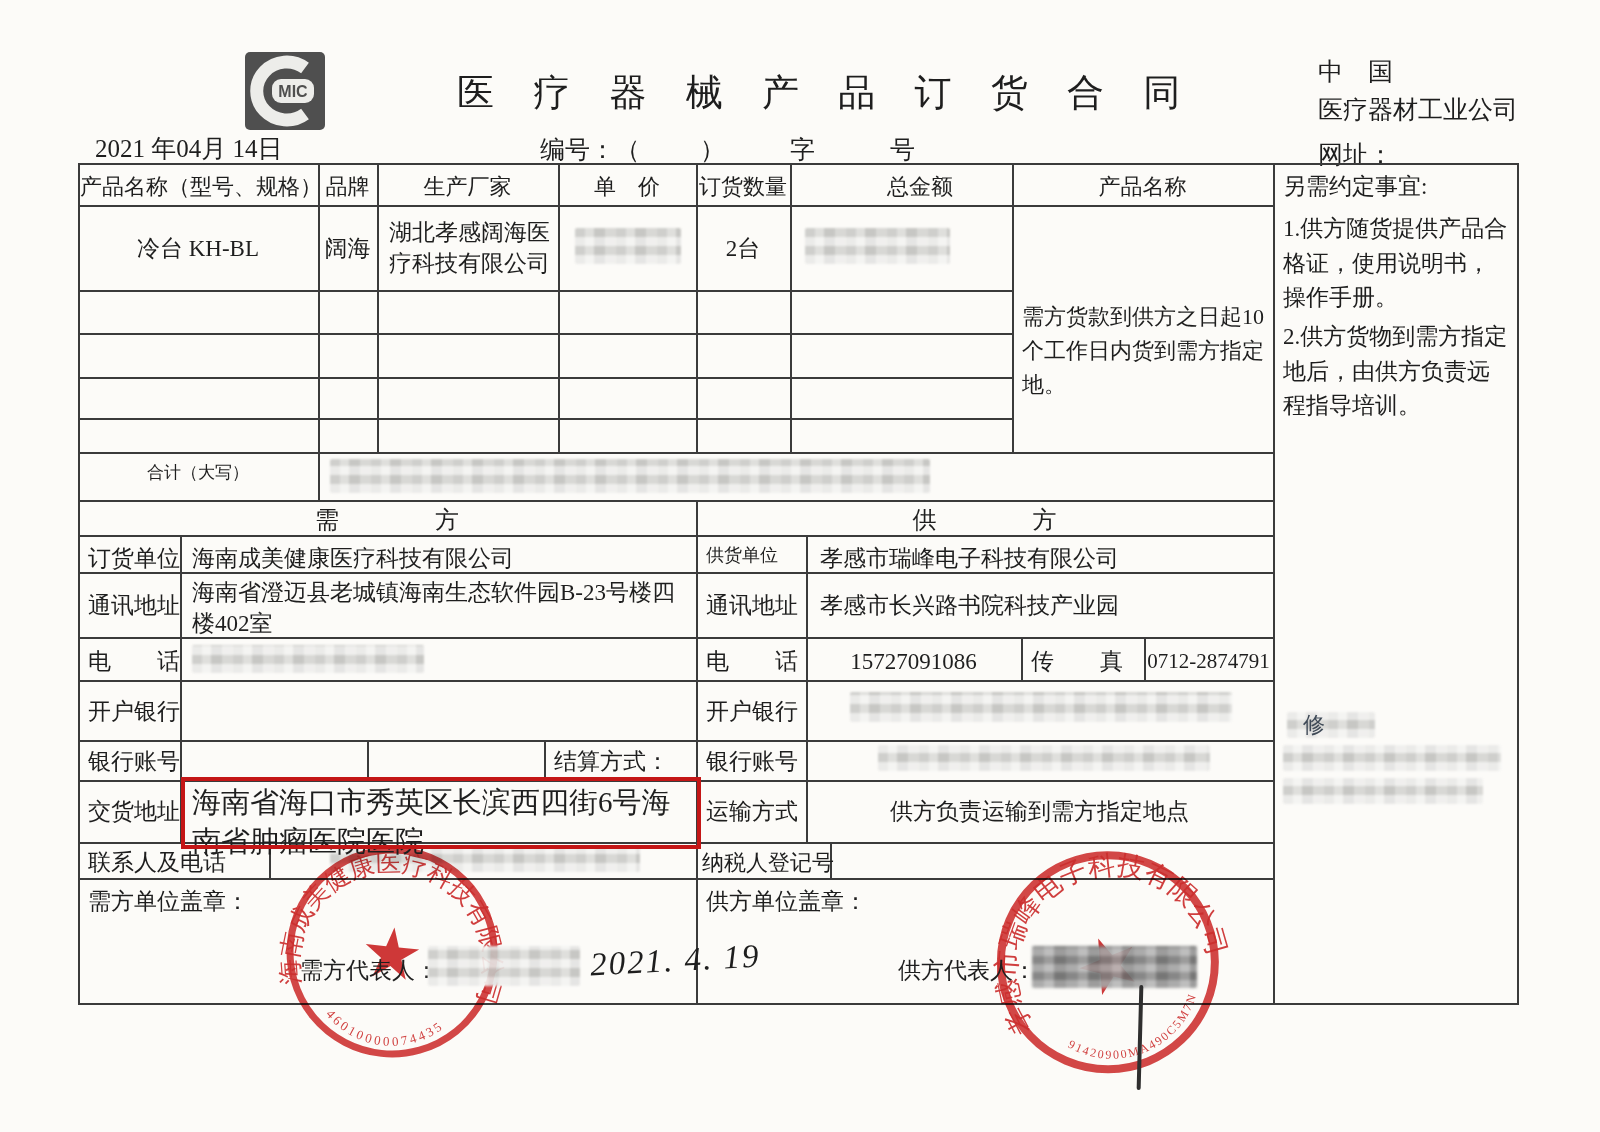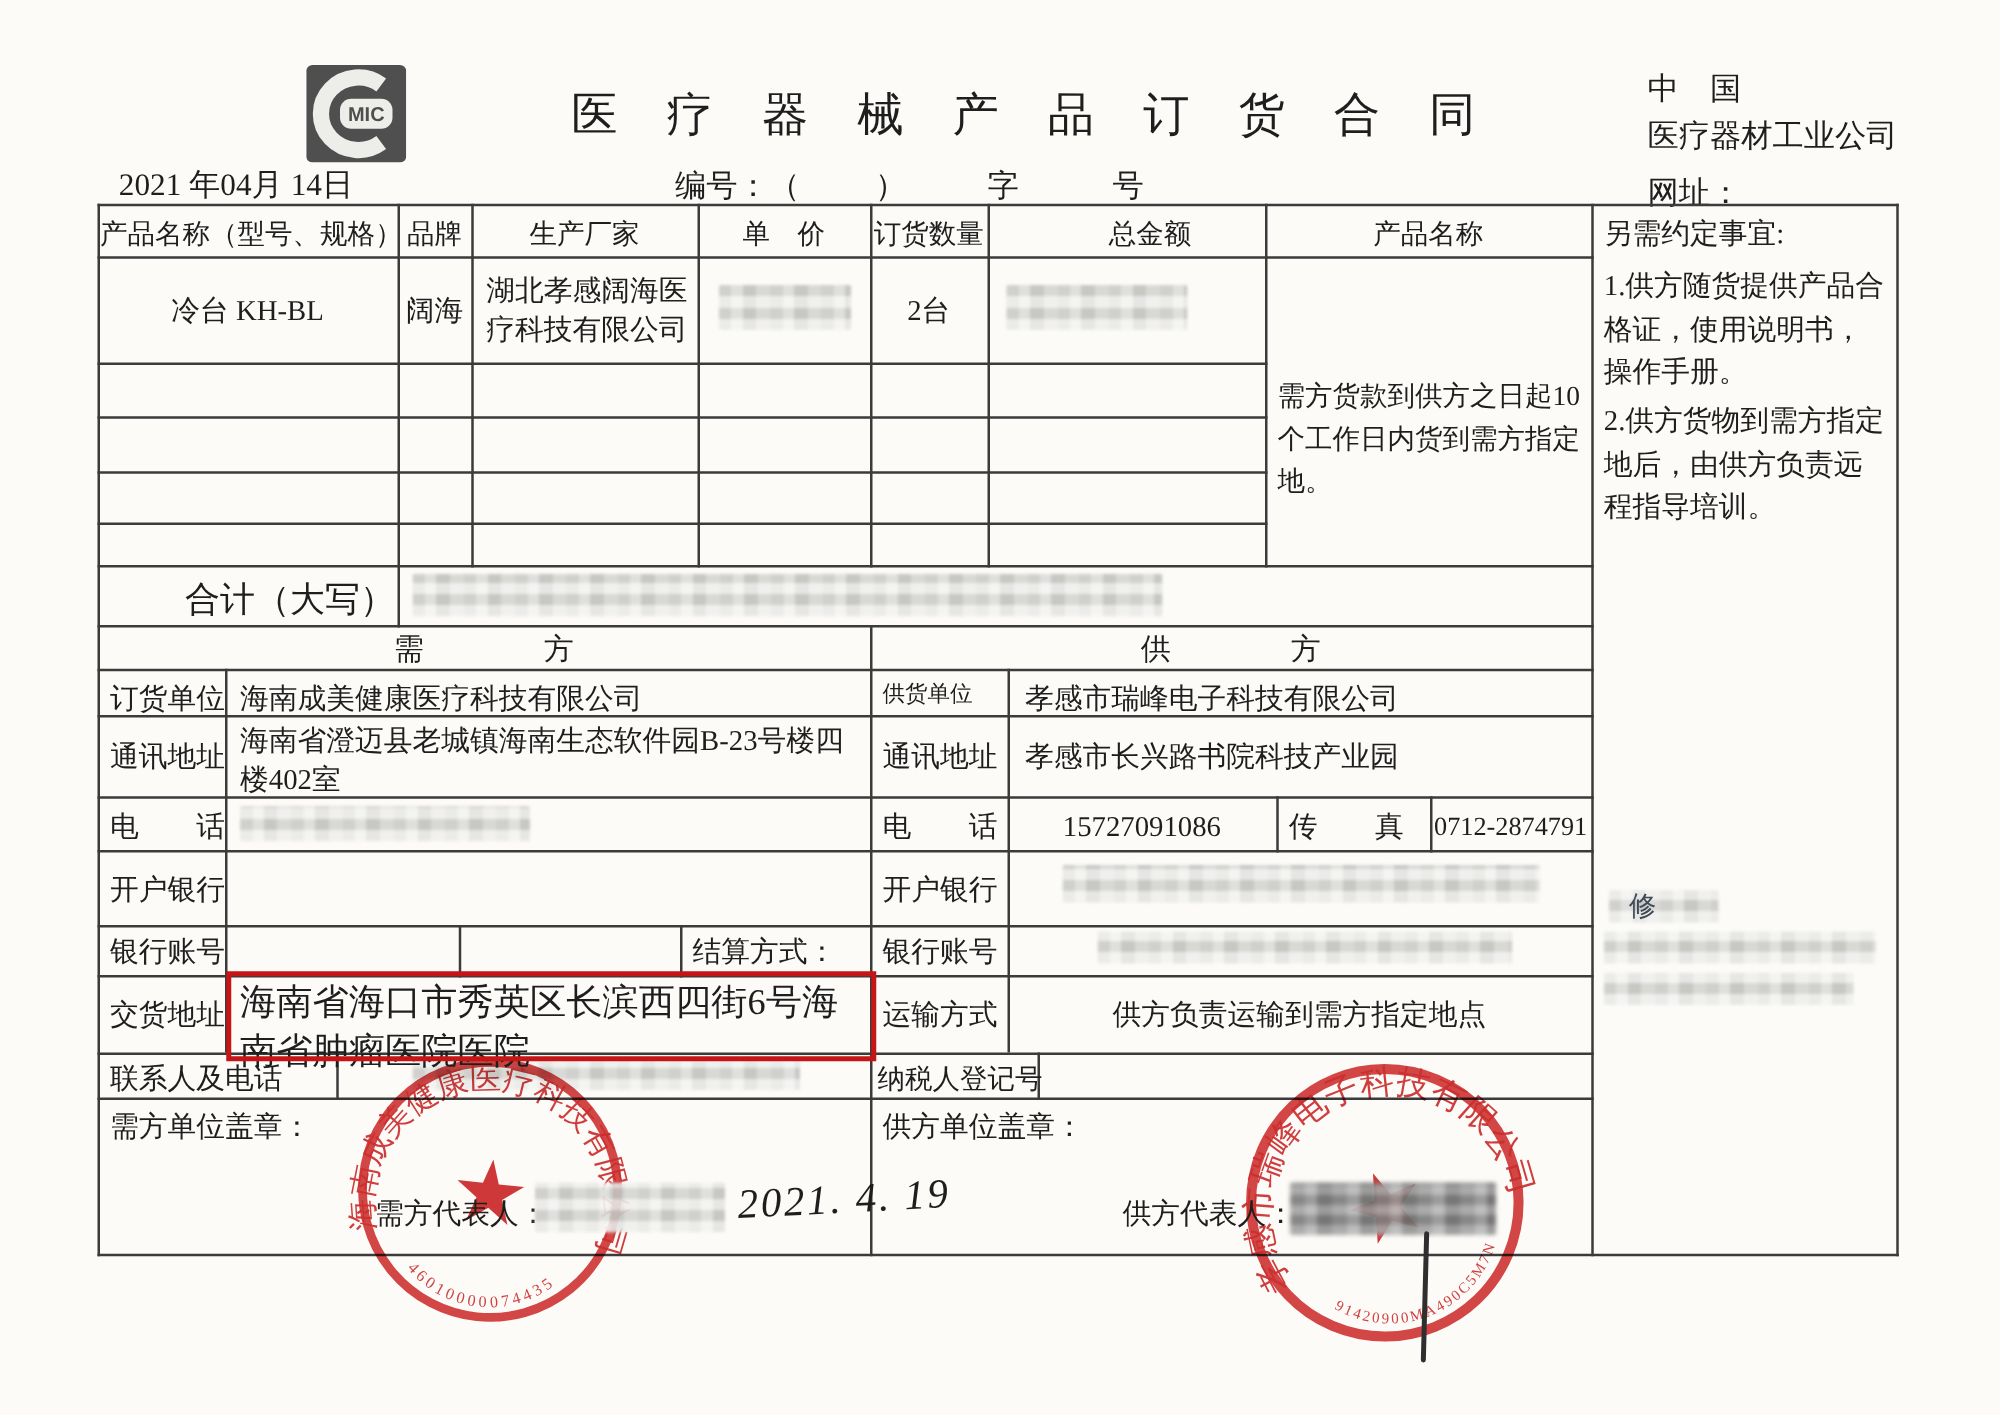--- a/index.html
+++ b/index.html
@@ -104,21 +104,21 @@
 
   <div class="t ctr" style="left:80px;top:233px;width:236px;font-size:23px;">冷台 KH-BL</div>
   <div class="t ctr" style="left:318px;top:233px;width:59px;font-size:23px;">阔海</div>
   <div class="t wrap" style="left:388px;top:217px;width:162px;font-size:23px;text-align:right;">湖北孝感阔海医疗科技有限公司</div>
   <div class="rx" style="left:575px;top:228px;width:106px;height:36px;"></div>
   <div class="t ctr" style="left:696px;top:233px;width:94px;font-size:23px;">2台</div>
   <div class="rx" style="left:805px;top:228px;width:145px;height:36px;"></div>
 
   <div class="t wrap" style="left:1022px;top:300px;width:244px;font-size:22px;line-height:1.55;">需方货款到供方之日起10个工作日内货到需方指定地。</div>
 
-  <div class="t ctr" style="left:80px;top:462px;width:236px;font-size:28px;padding-left:34px;">合计（大写）</div>
+  <div class="t ctr" style="left:80px;top:462px;width:236px;font-size:17px;">合计（大写）</div>
   <div class="rx" style="left:330px;top:459px;width:600px;height:34px;"></div>
 
   <div class="t" style="left:1283px;top:171px;font-size:23px;">另需约定事宜:</div>
   <div class="t wrap" style="left:1283px;top:212px;width:228px;font-size:23px;line-height:1.5;">1.供方随货提供产品合格证，使用说明书，操作手册。</div>
   <div class="t wrap" style="left:1283px;top:320px;width:228px;font-size:23px;line-height:1.5;">2.供方货物到需方指定地后，由供方负责远程指导培训。</div>
 
   <div class="rx" style="left:1287px;top:712px;width:88px;height:26px;"></div>
   <div class="t" style="left:1303px;top:710px;font-size:22px;color:#3f4a57;filter:blur(0.4px);z-index:4;">修</div>
   <div class="rx" style="left:1283px;top:745px;width:218px;height:26px;"></div>
   <div class="rx" style="left:1283px;top:778px;width:200px;height:26px;"></div>

